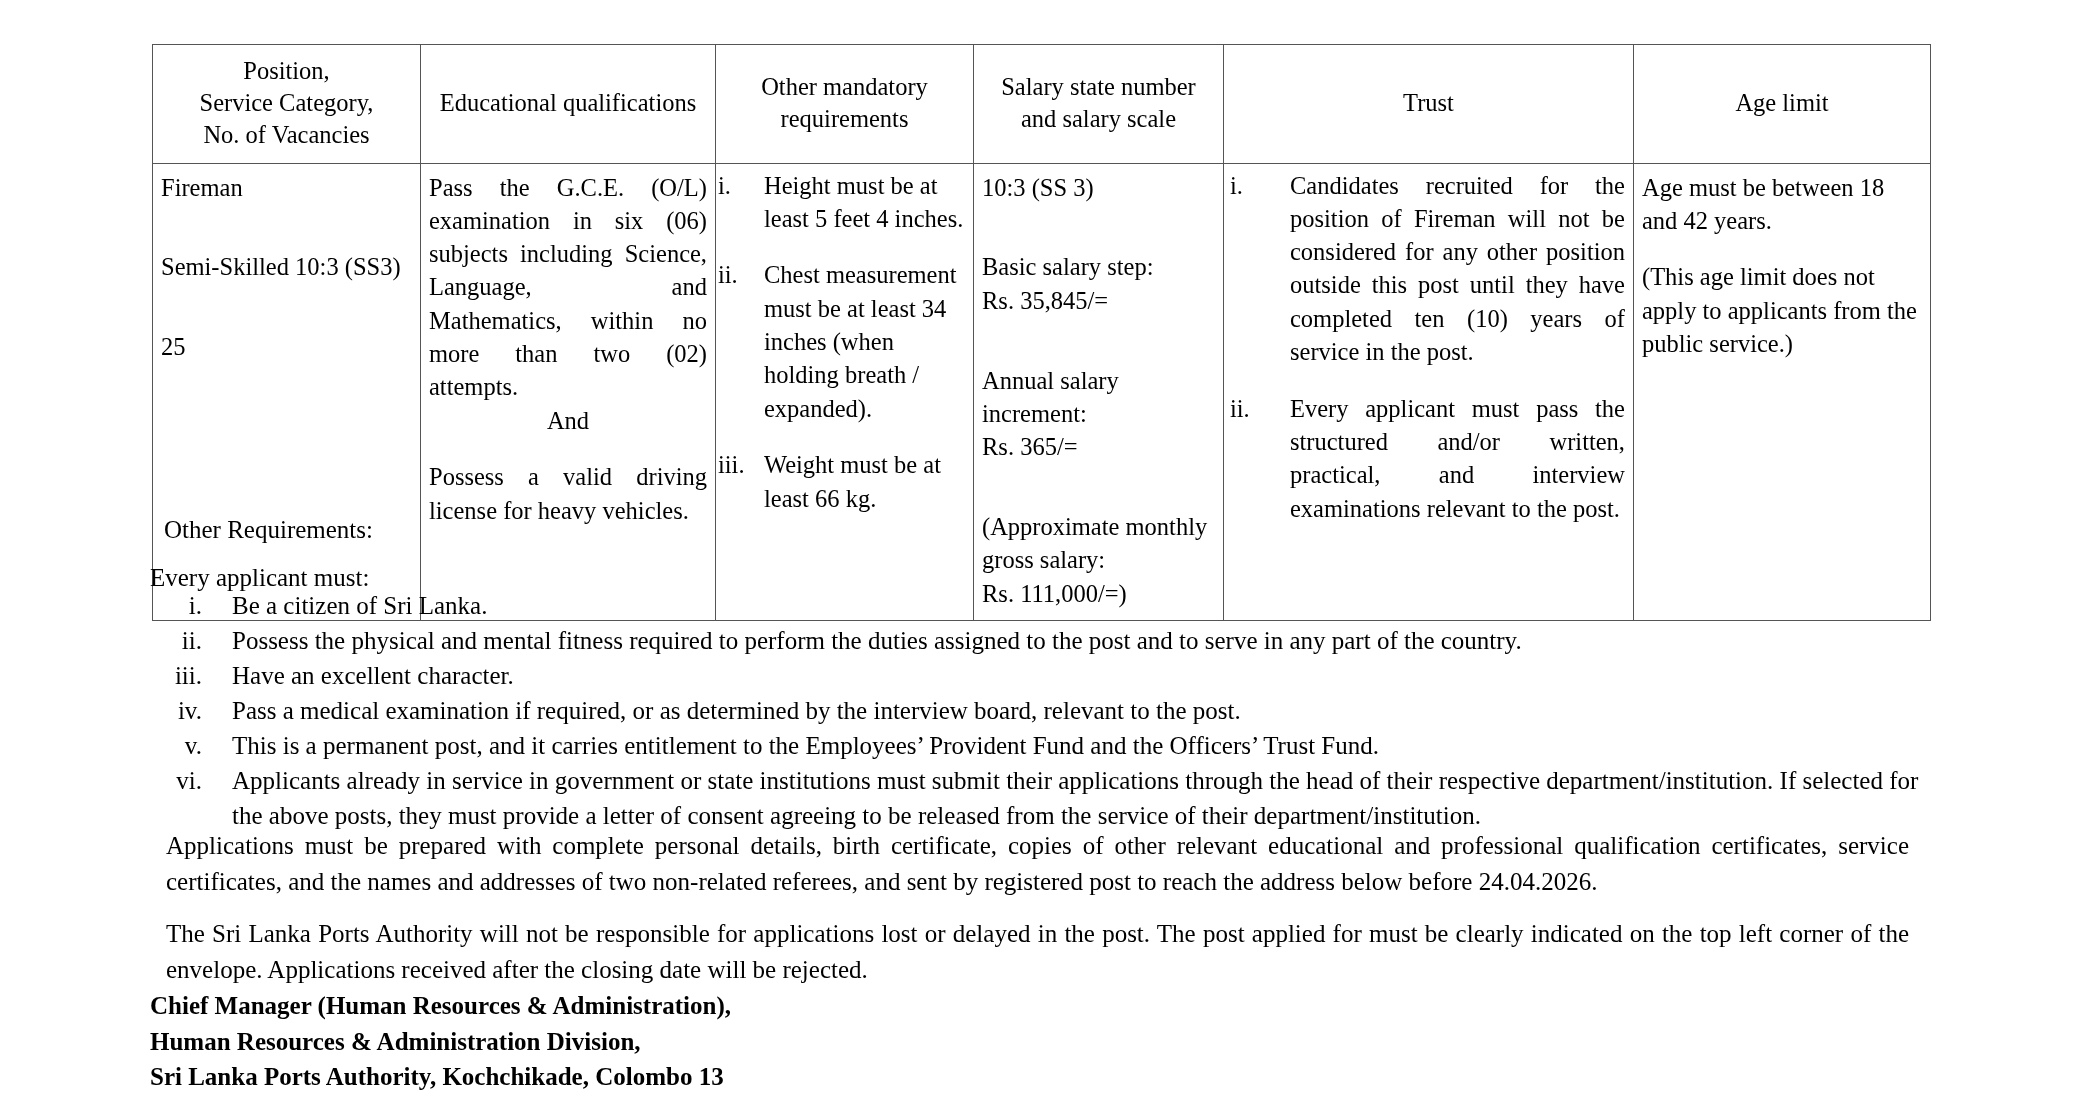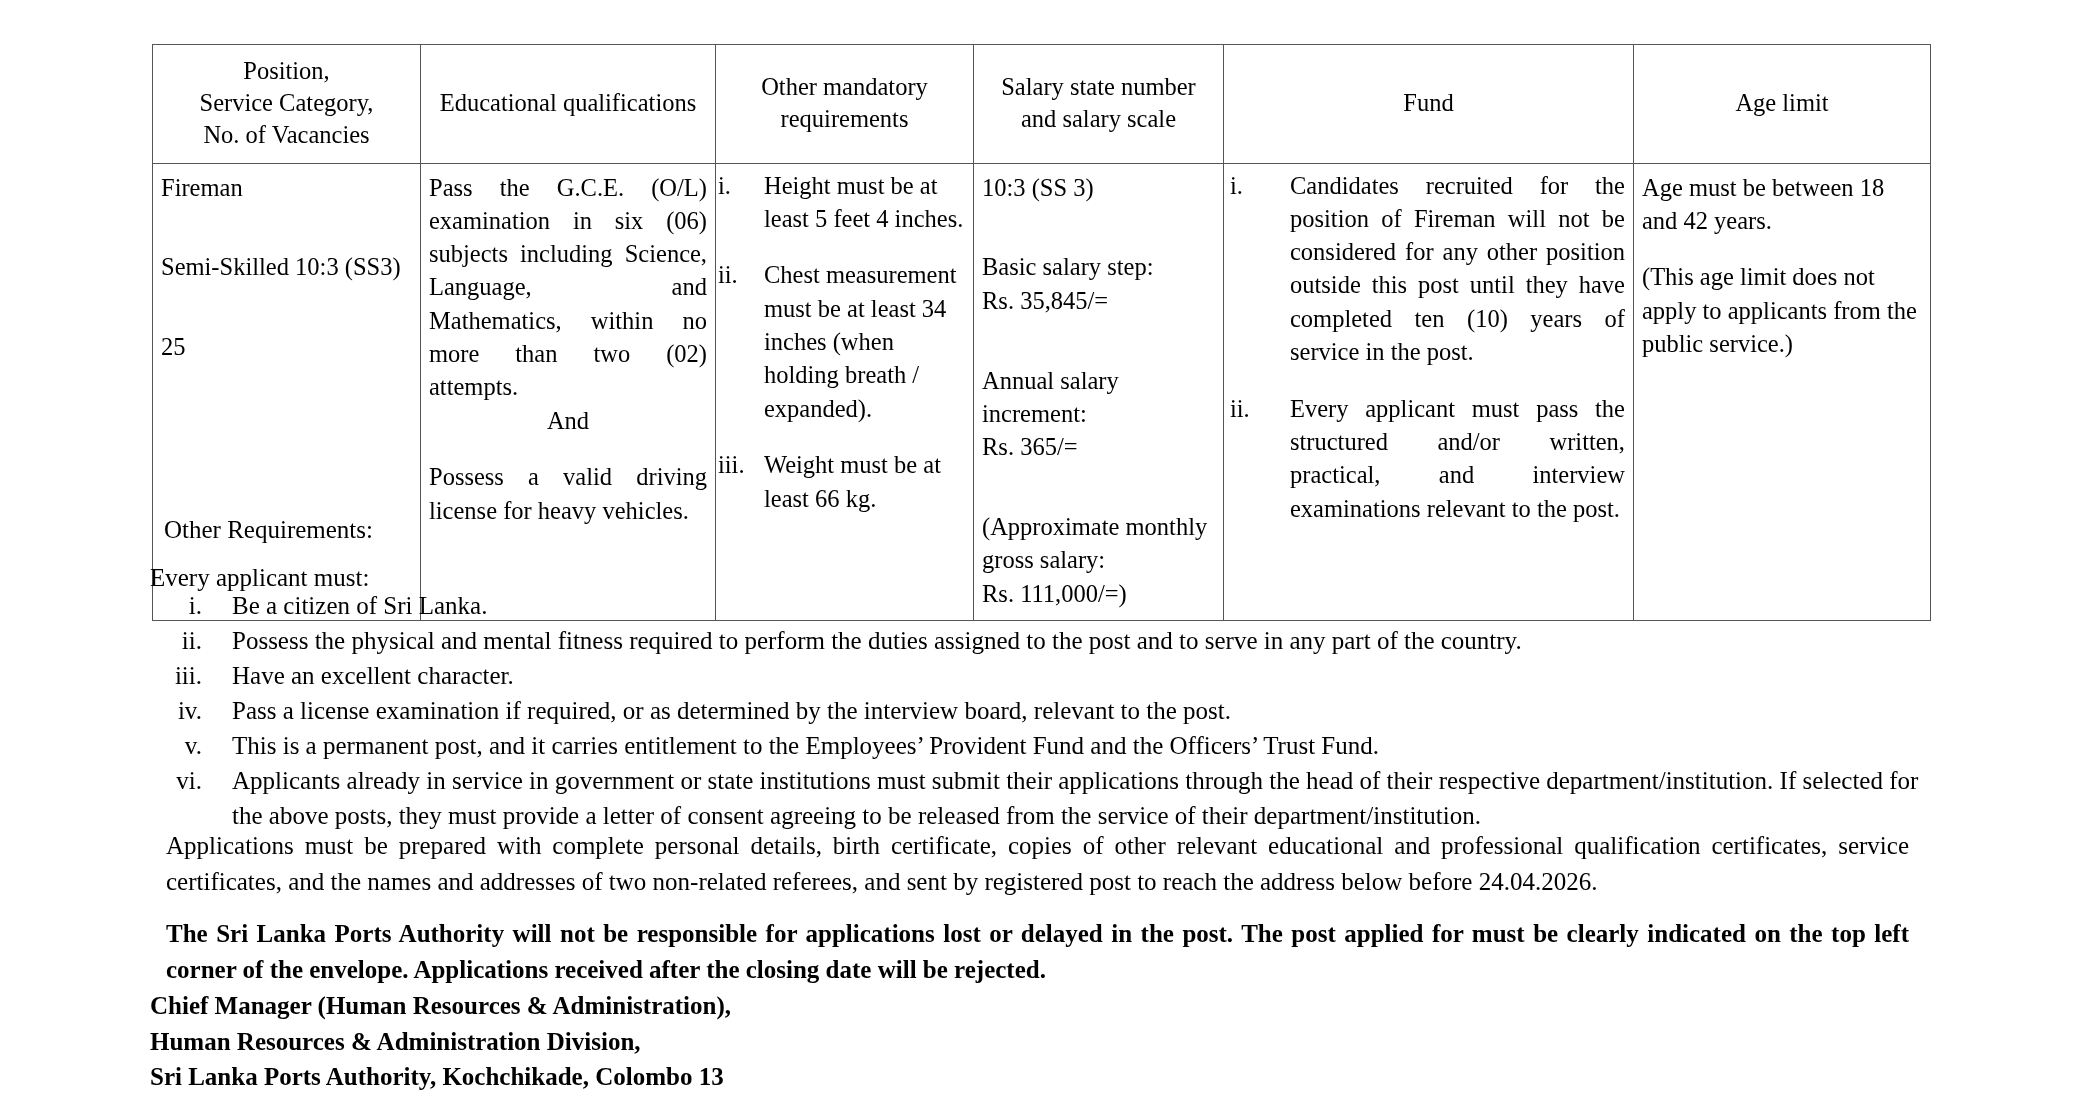--- a/index.html
+++ b/index.html
@@ -89,21 +89,21 @@
     position: absolute;
     left: 150px;
     width: 1775px;
     font-size: 25px;
     line-height: 1.40;
   }
   #other-req-label  { top: 512px; margin-left: 14px; }
   #every-app-label  { top: 560px; }
   #reqs-list        { top: 588px; }
   #para-apply       { top: 812px; }
-  #para-resp        { top: 900px; font-weight: bold; }
+  #para-resp        { top: 900px; }
   #signature        { top: 988px; }
 
   ol.reqs {
     list-style: none;
     margin: 0;
     padding: 0;
   }
   ol.reqs > li {
     position: relative;
     padding-left: 64px;
@@ -157,21 +157,21 @@
         </th>
         <th>
           <span>Other mandatory</span><br>
           <span>requirements</span>
         </th>
         <th>
           <span>Salary state number</span><br>
           <span>and salary scale</span>
         </th>
         <th>
-          <span>Fund</span>
+          <span>Trust</span>
         </th>
         <th>
           <span>Age limit</span>
         </th>
       </tr>
     </thead>
     <tbody>
       <tr>
 
         <td>
@@ -270,21 +270,21 @@
       <li>
         <span class="marker">ii.</span>
         <span class="body">Possess the physical and mental fitness required to perform the duties assigned to the post and to serve in any part of the country.</span>
       </li>
       <li>
         <span class="marker">iii.</span>
         <span class="body">Have an excellent character.</span>
       </li>
       <li>
         <span class="marker">iv.</span>
-        <span class="body">Pass a license examination if required, or as determined by the interview board, relevant to the post.</span>
+        <span class="body">Pass a medical examination if required, or as determined by the interview board, relevant to the post.</span>
       </li>
       <li>
         <span class="marker">v.</span>
         <span class="body">This is a permanent post, and it carries entitlement to the Employees’ Provident Fund and the Officers’ Trust Fund.</span>
       </li>
       <li>
         <span class="marker">vi.</span>
         <span class="body">Applicants already in service in government or state institutions must submit their applications through the head of their respective department/institution. If selected for the above posts, they must provide a letter of consent agreeing to be released from the service of their department/institution.</span>
       </li>
     </ol>

